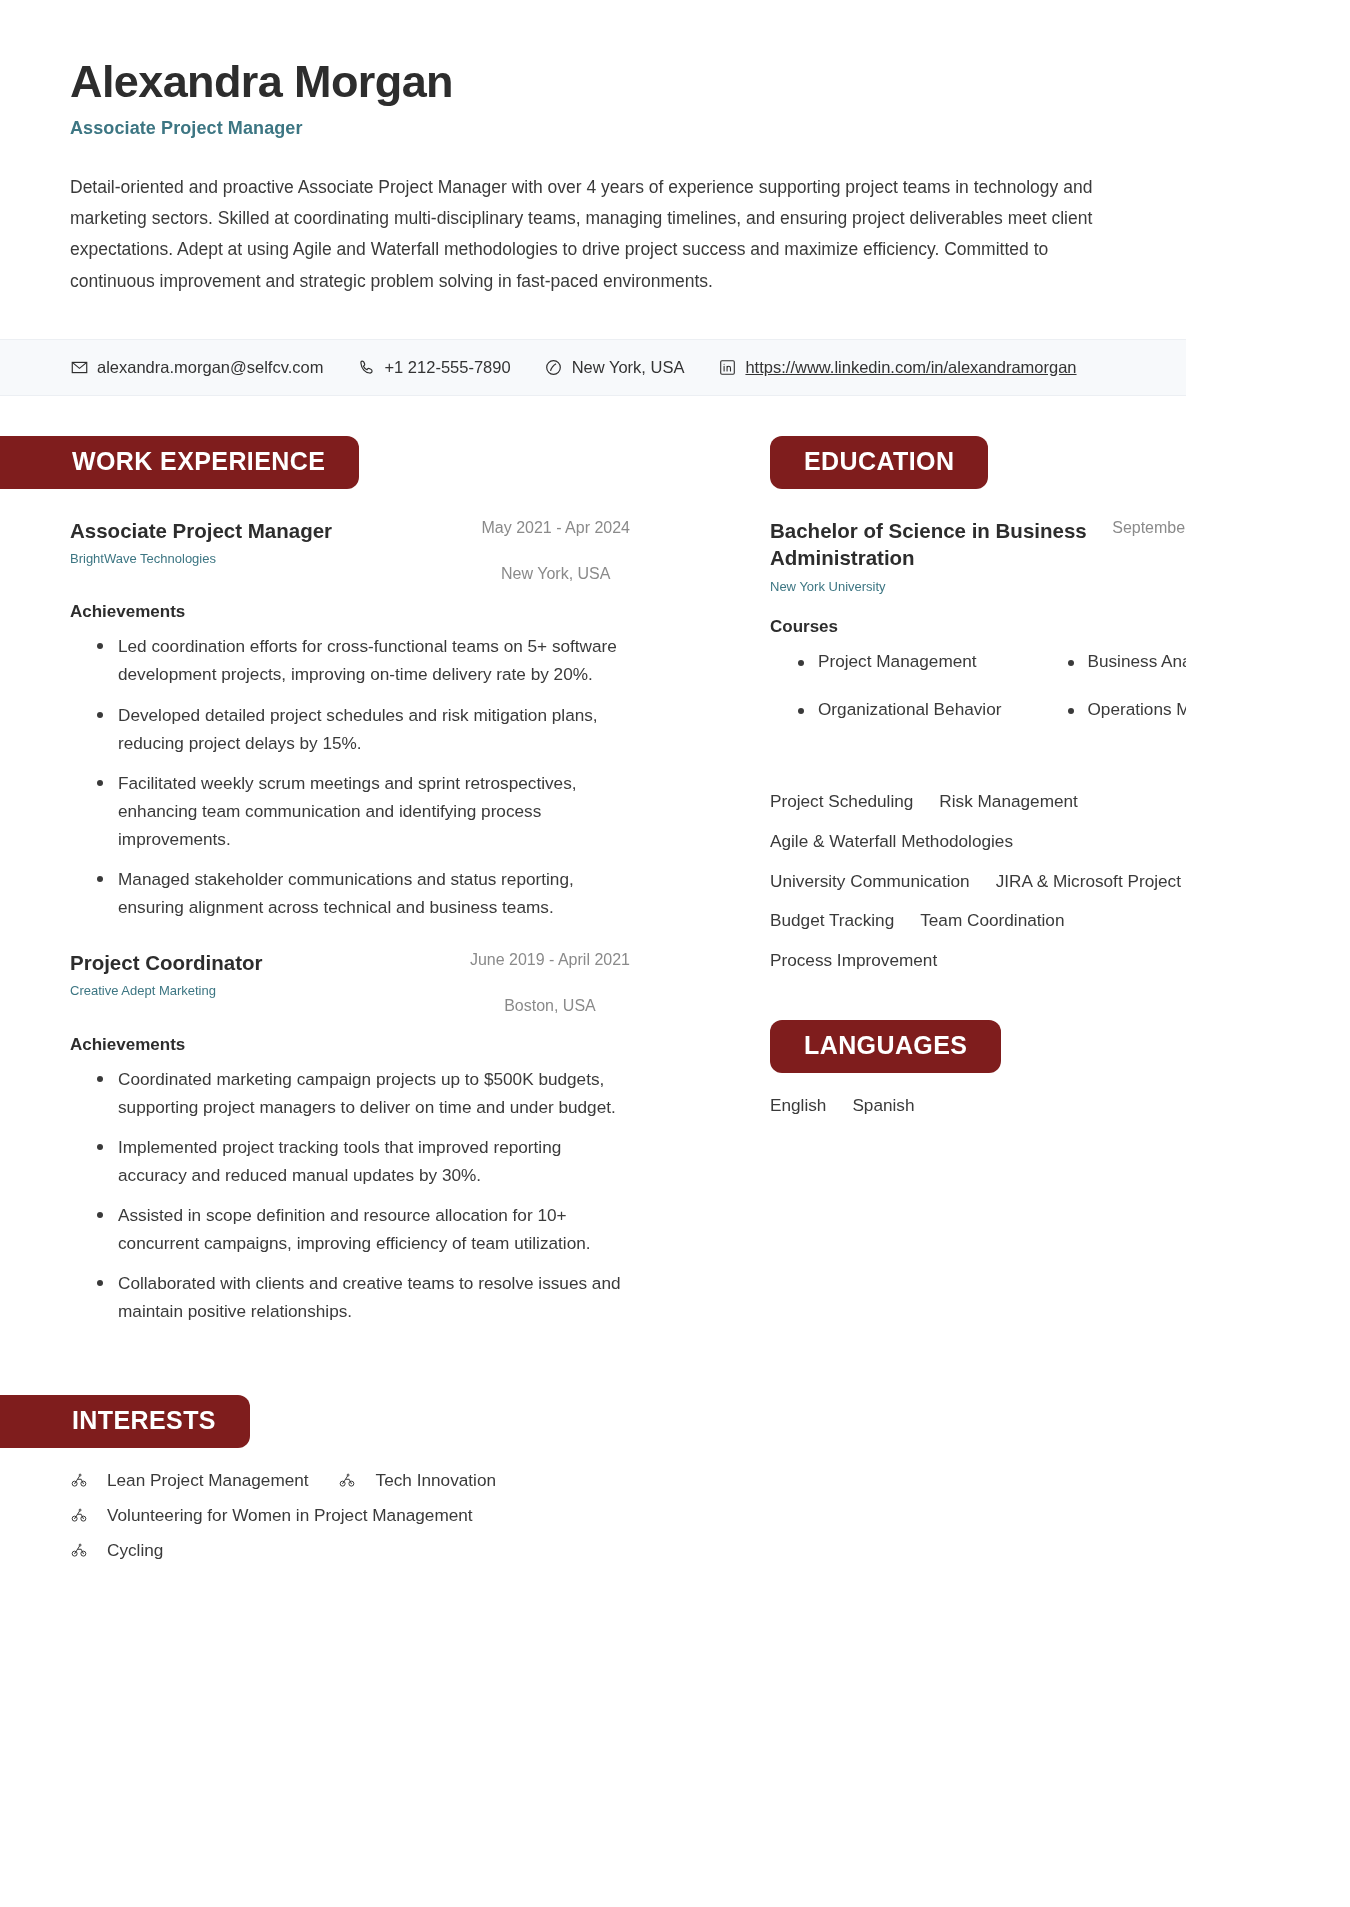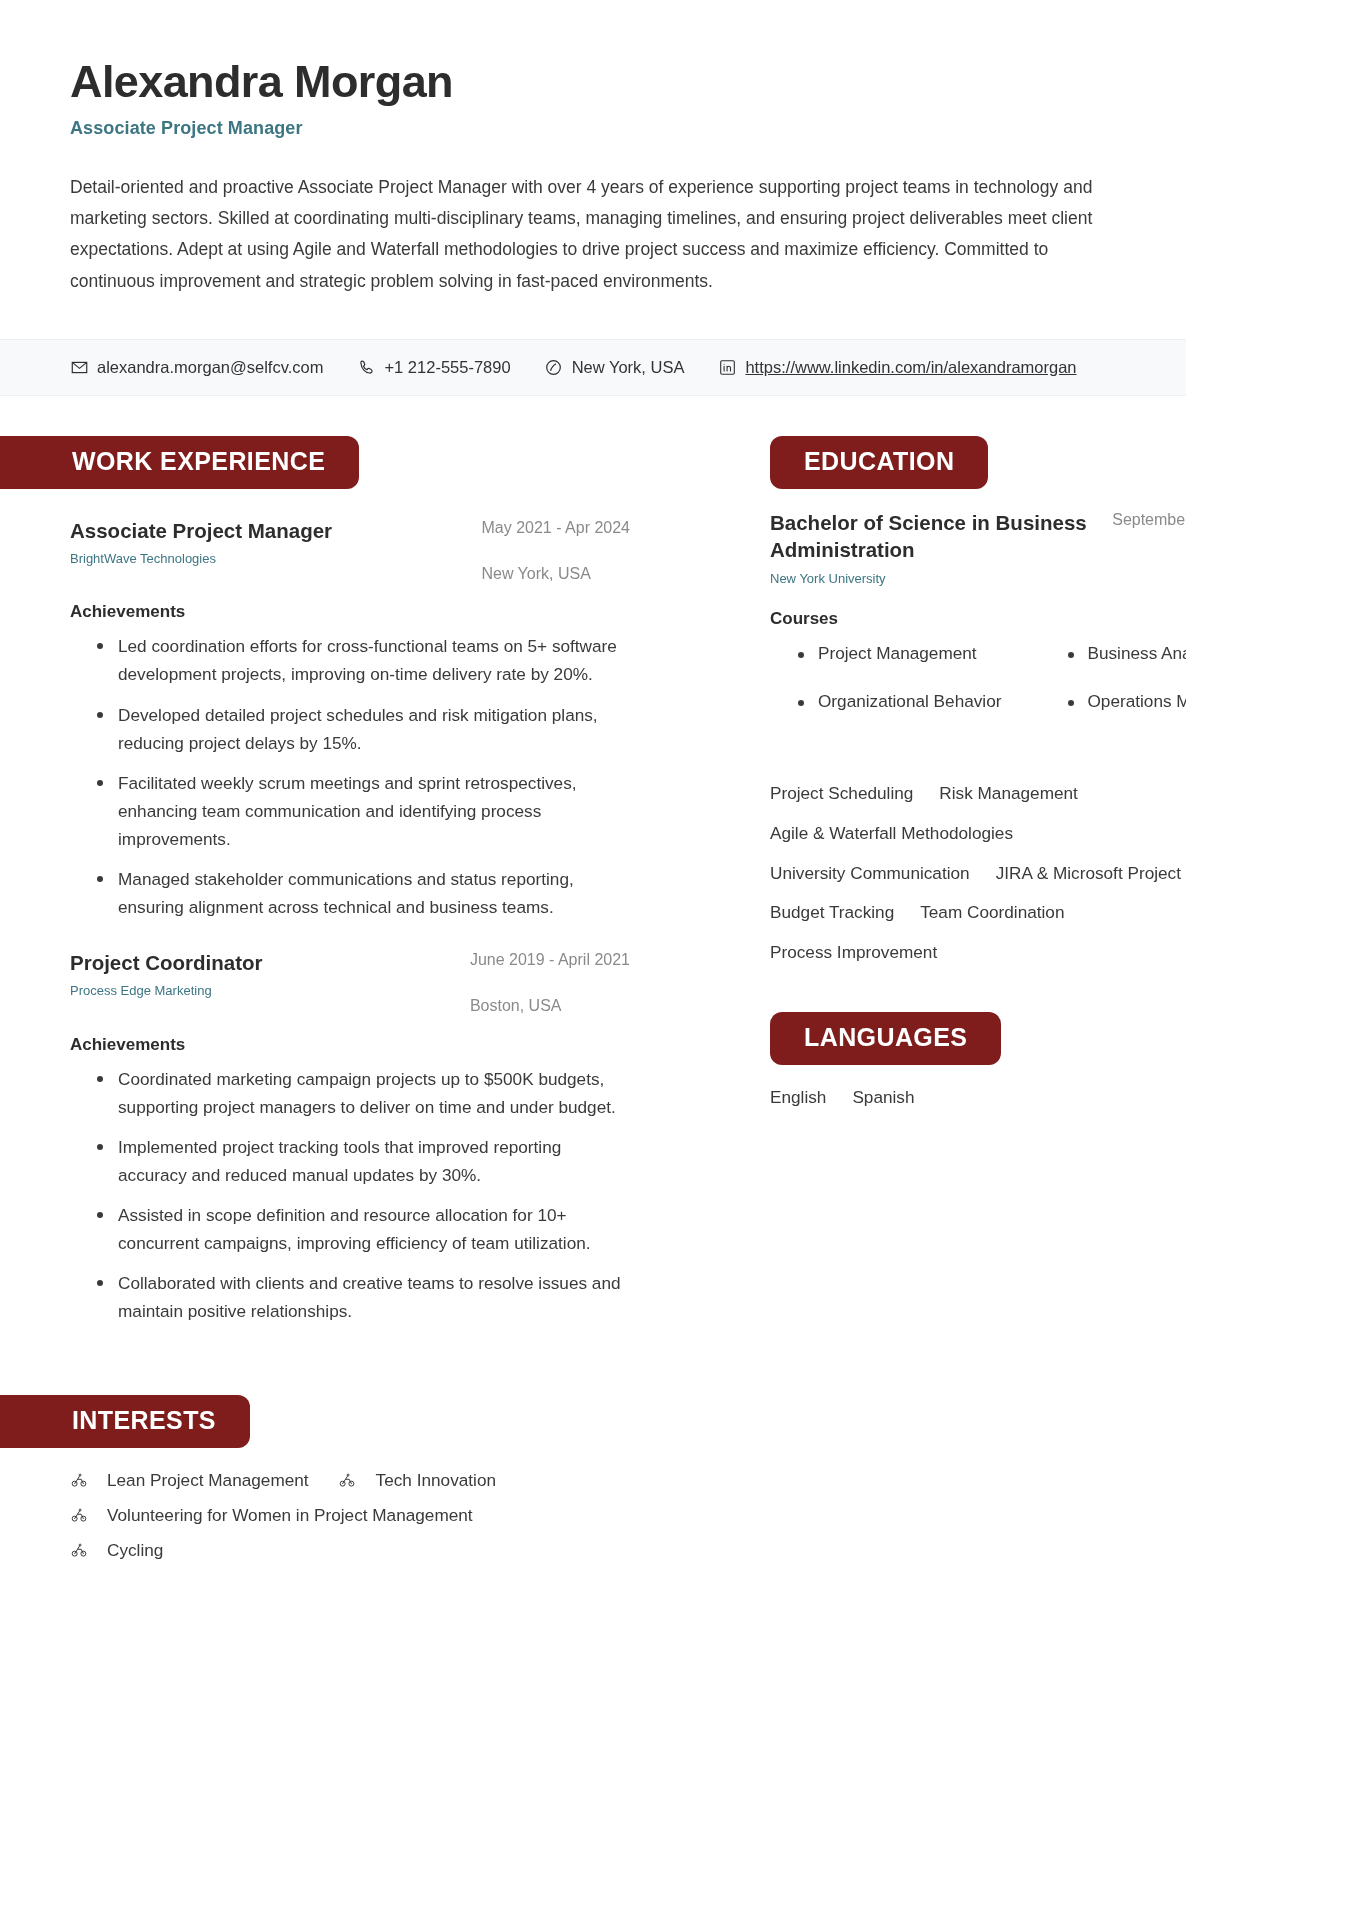--- a/index.html
+++ b/index.html
@@ -96,32 +96,32 @@
   .badge-left {
     border-radius: 0 12px 12px 0;
     margin-left: 0;
     padding-left: 72px;
   }
   .badge-right { border-radius: 12px; }
   .badge-row-right { padding-left: 70px; }
 
   
   .entry { padding: 0 70px; margin-top: 28px; }
-  .entry-right { padding: 0 35px 0 70px; margin-top: 20px; }
+  .entry-right { padding: 0 35px 0 70px; margin-top: 28px; }
 
   .entry-head {
     display: flex;
     justify-content: space-between;
     align-items: flex-start;
     gap: 18px;
   }
   .entry-head-main { flex: 1 1 auto; min-width: 0; }
   .entry-head-meta {
     flex: 0 0 auto;
-    text-align: left;
+    text-align: center;
     max-width: 220px;
   }
   .role {
     font-size: 20.5px;
     font-weight: bold;
     color: #2d2d2d;
     line-height: 1.35;
   }
   .org {
     font-size: 13px;
@@ -324,21 +324,21 @@
             <li>Facilitated weekly scrum meetings and sprint retrospectives, enhancing team communication and identifying process improvements.</li>
             <li>Managed stakeholder communications and status reporting, ensuring alignment across technical and business teams.</li>
           </ul>
         </div>
 
         
         <div class="entry">
           <div class="entry-head">
             <div class="entry-head-main">
               <div class="role">Project Coordinator</div>
-              <div class="org">Process Edge Marketing</div>
+              <div class="org">Creative Adept Marketing</div>
             </div>
             <div class="entry-head-meta">
               <div class="meta-date">June 2019 - April 2021</div>
               <div class="meta-loc">Boston, USA</div>
             </div>
           </div>
           <div class="sub-label">Achievements</div>
           <ul class="bullets">
             <li>Coordinated marketing campaign projects up to $500K budgets, supporting project managers to deliver on time and under budget.</li>
             <li>Implemented project tracking tools that improved reporting accuracy and reduced manual updates by 30%.</li>

